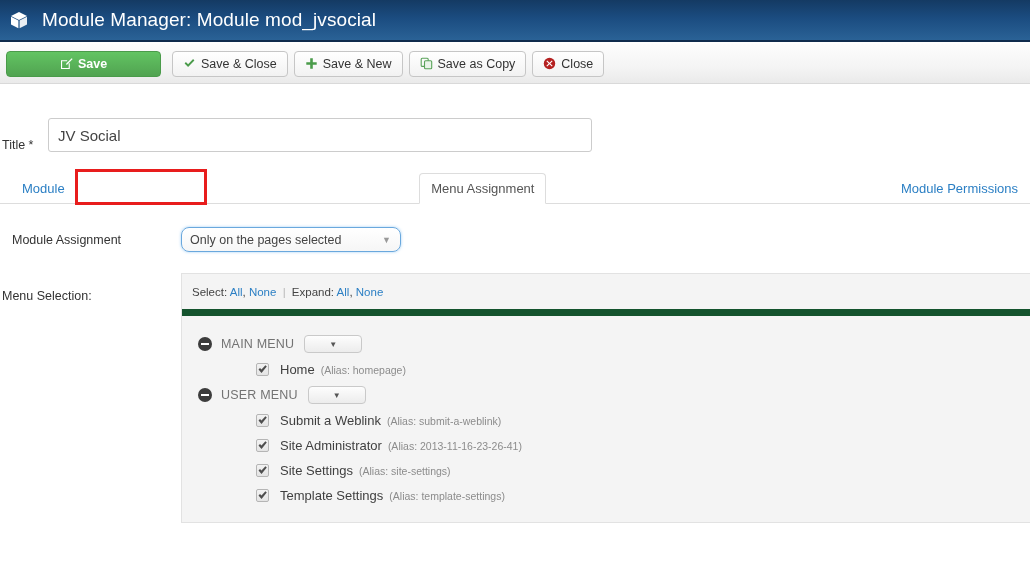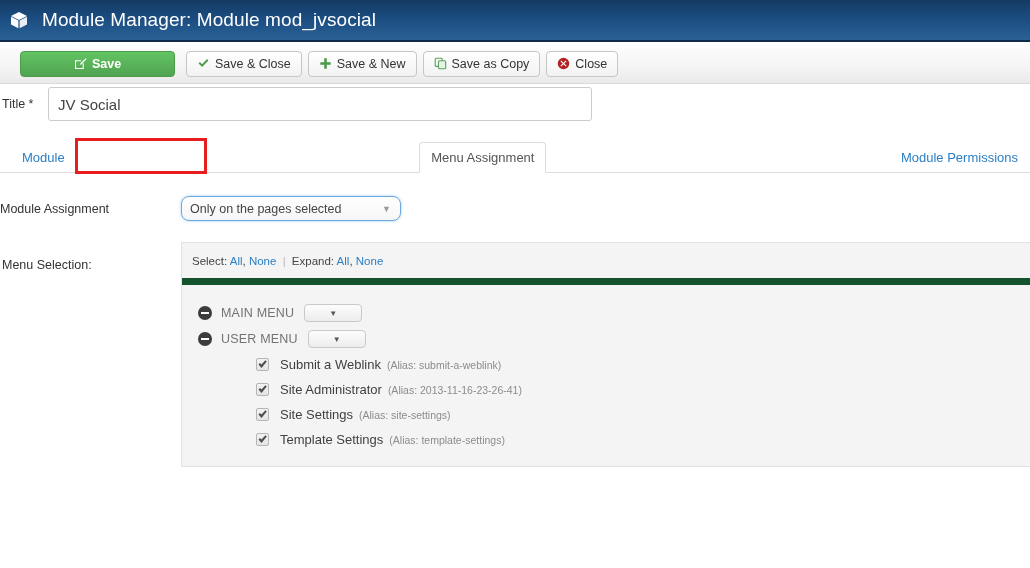--- a/index.html
+++ b/index.html
@@ -50,21 +50,21 @@
   .toolbar {
     position: absolute;
     left: 0; top: 44px;
     width: 1030px;
     height: 40px;
     background: linear-gradient(to bottom, #fdfdfd 0%, #f4f4f4 60%, #eaeaea 100%);
     border-bottom: 1px solid #d9d9d9;
     box-sizing: border-box;
     display: flex;
     align-items: center;
-    padding-left: 20px;
+    padding-left: 6px;
   }
   .btn {
     height: 26px;
     box-sizing: border-box;
     border: 1px solid #c6c6c6;
     border-radius: 4px;
     background: linear-gradient(to bottom, #ffffff 0%, #f2f2f2 100%);
     color: #333333;
     font-size: 12.5px;
     display: inline-flex;
@@ -93,22 +93,22 @@
   }
 
   
   .form-area {
     position: absolute;
     left: 0; top: 84px;
     width: 1030px;
   }
   .title-row {
     display: flex;
-    align-items: center;
-    padding: 3px 0 0 0;
+    align-items: flex-end;
+    padding: 34px 0 0 0;
   }
   .title-label {
     width: 48px;
     padding-left: 2px;
     box-sizing: border-box;
     font-size: 12.5px;
     color: #333;
   }
   .title-input {
     width: 544px;
@@ -166,21 +166,21 @@
   }
 
   
   .assign-row {
     display: flex;
     align-items: center;
     margin-top: 23px;
   }
   .assign-label {
     width: 181px;
-    padding-left: 0;
+    padding-left: 12px;
     box-sizing: border-box;
     font-size: 12.5px;
   }
   .select-box {
     width: 220px;
     height: 25px;
     box-sizing: border-box;
     border: 1px solid #6aa8dd;
     border-radius: 8px;
     background: linear-gradient(to bottom, #ffffff 0%, #f6f6f6 100%);
@@ -442,20 +442,29 @@
         <div class="group-row">
           <span class="minus-icon">
               <i></i>
             </span>
           <span class="group-name">MAIN MENU</span>
           <span class="mini-dd">
             <span>▼</span>
           </span>
         </div>
 
+        <div class="item-row">
+          <span class="cbox">
+            <svg width="11" height="11" viewBox="0 0 11 11">
+                <path d="M1.5 5.4 3 4 4.5 5.6 8.4 1.3 9.8 2.4 4.5 8.9z" fill="#4d4d4d"></path>
+              </svg>
+          </span>
+          <span class="item-name">Home</span>
+          <span class="item-alias">(Alias: homepage)</span>
+        </div>
 
         <div class="group-row">
           <span class="minus-icon">
               <i></i>
             </span>
           <span class="group-name">USER MENU</span>
           <span class="mini-dd">
             <span>▼</span>
           </span>
         </div>

